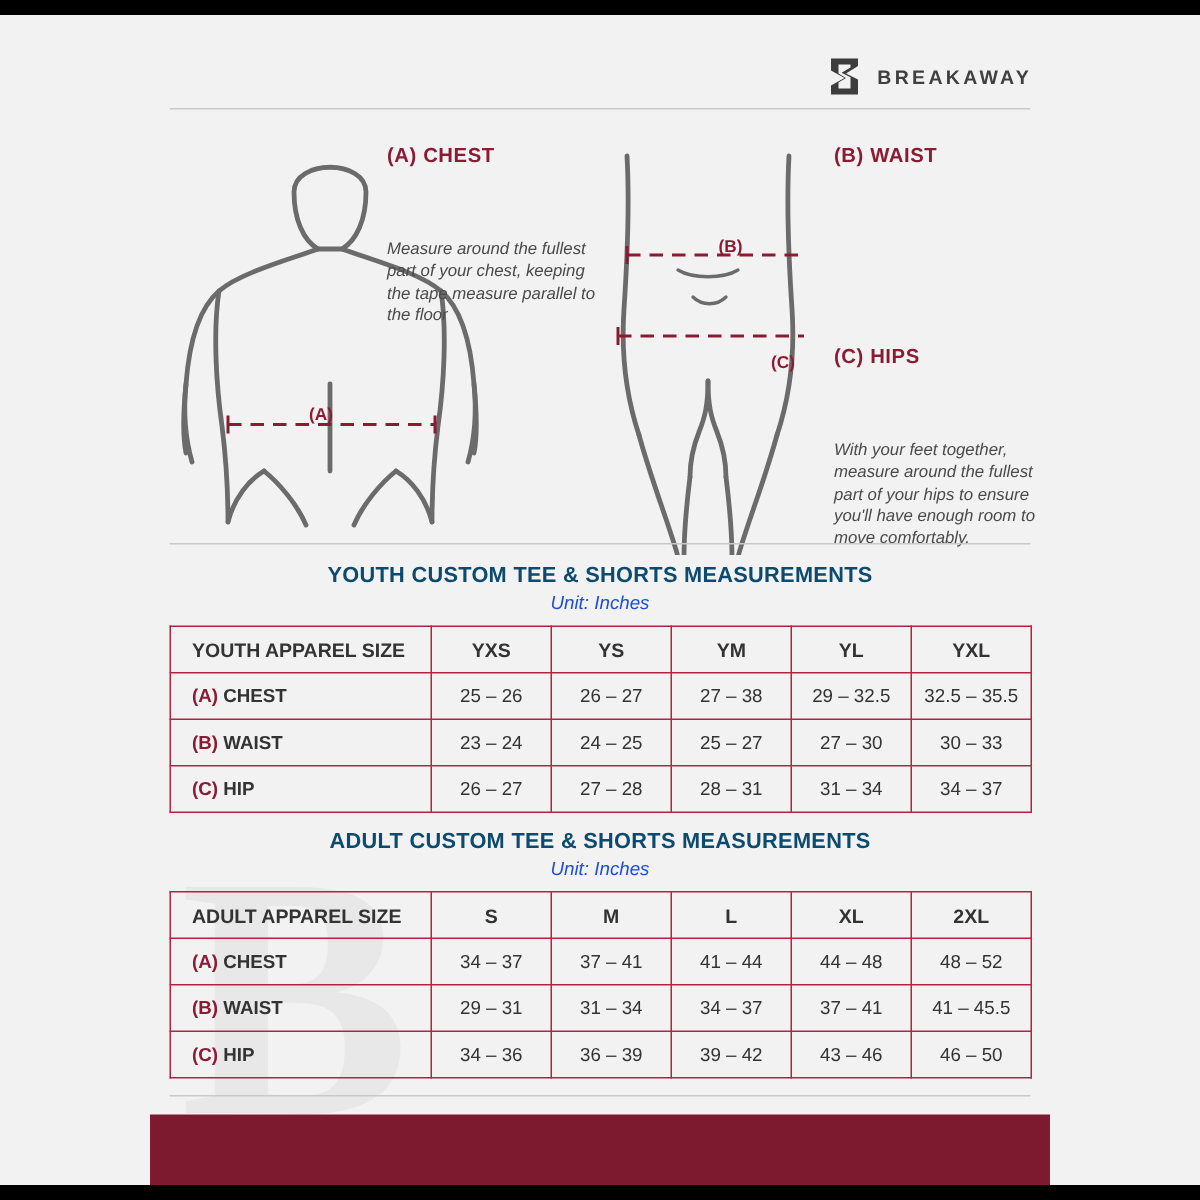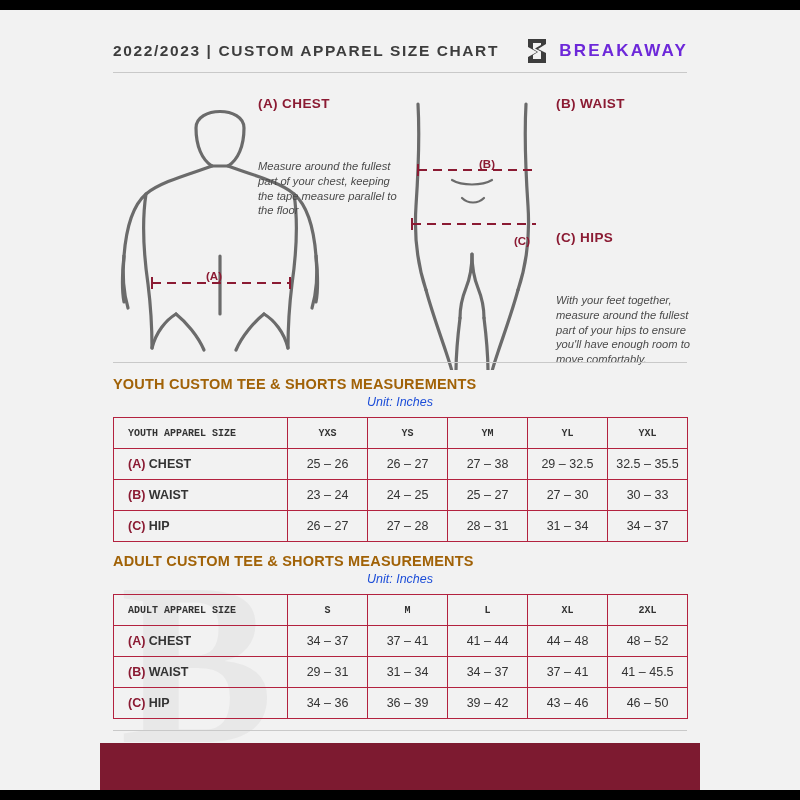--- a/index.html
+++ b/index.html
@@ -64,24 +64,24 @@
     display: flex;
     align-items: center;
     gap: 10px;
   }
   .brand-mark {
     width: 24px;
     height: 26px;
     position: relative;
   }
   .brand-name {
-    font-size: 17px;
+    font-size: 13px;
     font-weight: bold;
     letter-spacing: 2.2px;
-    color: #6d28d9;
+    color: #404040;
   }
   .hrule {
     position: absolute;
     left: 113px;
     width: 574px;
     height: 1px;
     background: #c9c9c9;
     z-index: 3;
   }
   
@@ -110,23 +110,24 @@
     color: #4a4a4a;
     line-height: 1.32;
     margin-top: 48px;
   }
   .note-chest { left: 258px; top: 16px; width: 140px; }
   .note-waist { left: 556px; top: 16px; width: 140px; }
   .note-hips  { left: 556px; top: 150px; width: 140px; }
   
   .table-block { position: absolute; left: 113px; width: 574px; z-index: 2; }
   .tbl-title {
+    text-align: center;
     font-size: 14.5px;
     font-weight: bold;
-    color: #a16207;
+    color: #0c4a6e;
     letter-spacing: 0.2px;
   }
   .tbl-unit {
     text-align: center;
     font-size: 12.5px;
     font-style: italic;
     color: #1d4ed8;
     margin-top: 3px;
     margin-bottom: 8px;
   }
@@ -137,21 +138,21 @@
   }
   table td, table th {
     border: 1px solid #b3223f;
     height: 30px;
     font-size: 12.5px;
     color: #333333;
     text-align: center;
     font-weight: normal;
     padding: 0;
   }
-  table th { font-weight: bold; font-size: 10px; font-family: Liberation Mono, monospace; }
+  table th { font-weight: bold; font-size: 13px; }
   td.rowlabel, th.rowlabel {
     text-align: left;
     padding-left: 14px;
     font-weight: bold;
   }
   td.rowlabel .mark { color: #8b1b33; }
   col.c0 { width: 174px; }
   col.cX { width: 80px; }
   .footer-bar {
     position: absolute;
@@ -166,21 +167,20 @@
 </style>
 </head>
 <body>
 
 <div id="page">
   <div class="sheet">
 
     <div class="watermark">B</div>
 
     <div class="header">
-      <div class="header-title">2022/2023  |  CUSTOM APPAREL SIZE CHART</div>
       <div class="brand">
         <span class="brand-mark">
           <svg width="24" height="26" viewBox="0 0 24 26">
             <path d="M3 1 L21 1 L21 6 L13 11 L21 15 L21 25 L3 25 L3 19 L12 14 L3 9 Z" fill="#3d3d3d"></path>
             <path d="M8 5 L16 5 L16 7 L10 10.5 L16 13.5 L16 21 L8 21 L8 17 L13 14 L8 11 Z" fill="#f2f2f2"></path>
           </svg>
         </span>
         <span class="brand-name">BREAKAWAY</span>
       </div>
     </div>

